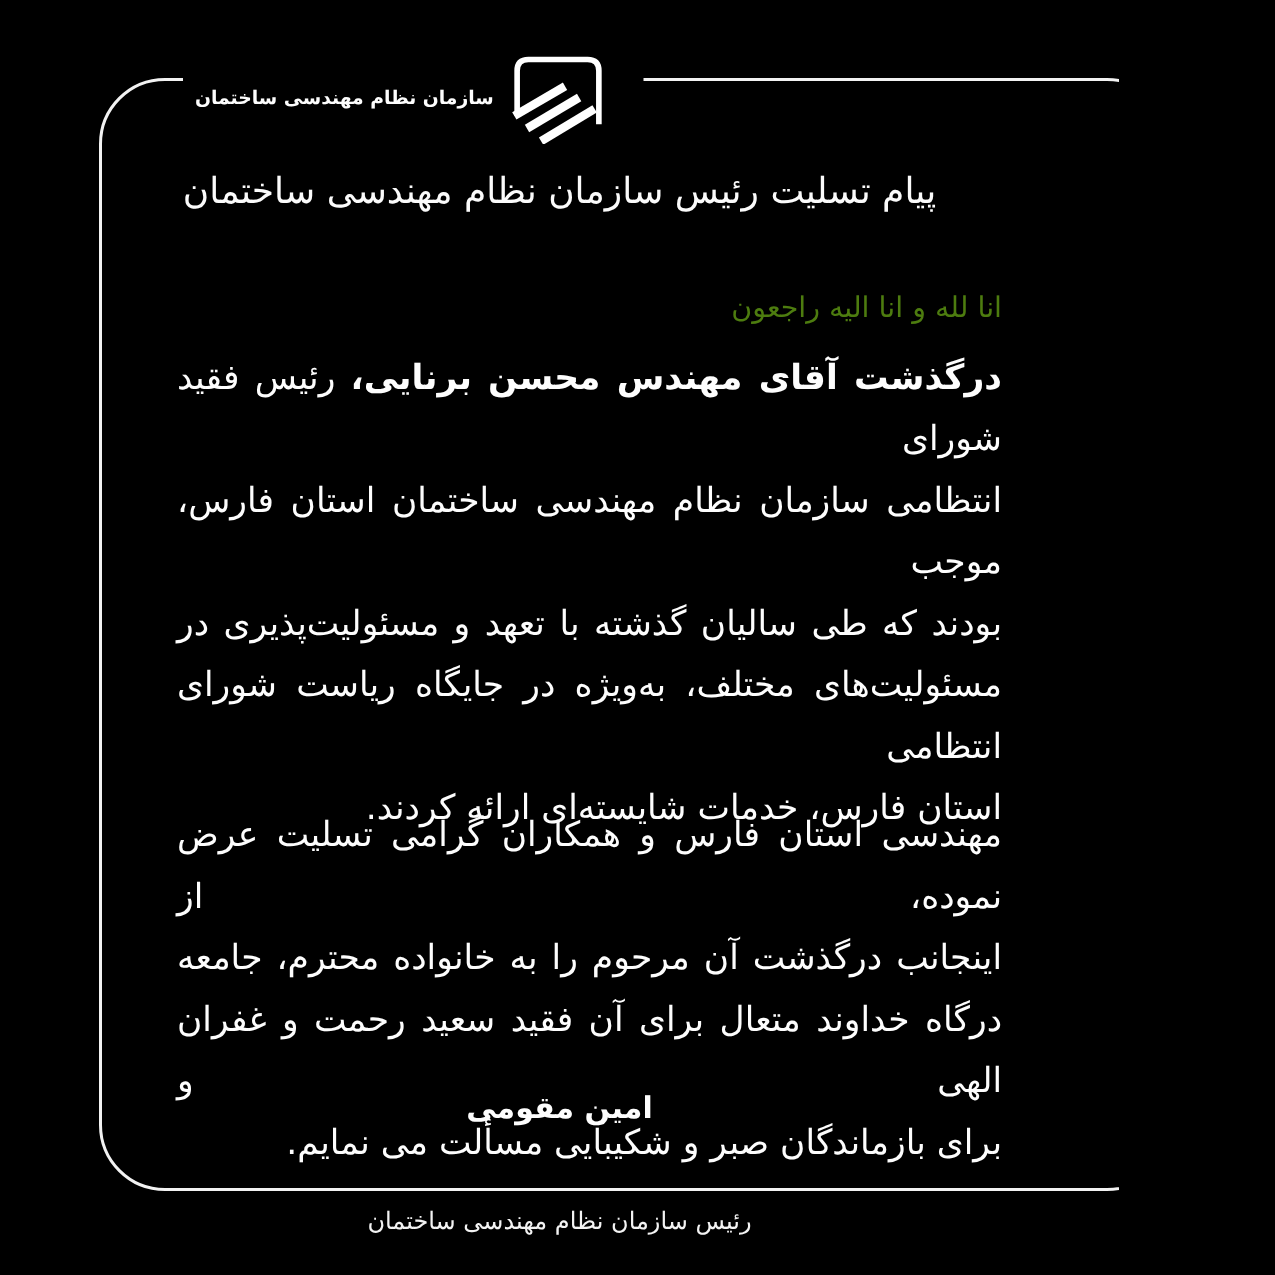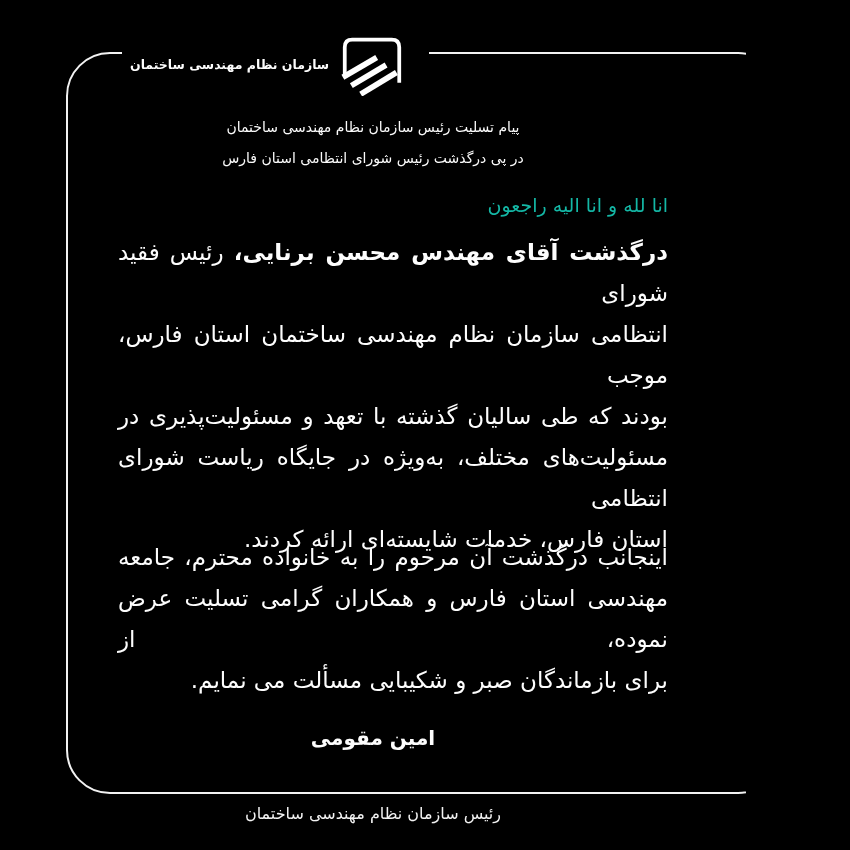--- a/index.html
+++ b/index.html
@@ -43,30 +43,30 @@
   }
   .content{
     position:absolute;
     left:0;top:0;width:100%;height:100%;
     direction:rtl;
   }
   .header{
     position:absolute;
     left:80px;right:80px;top:112px;
     text-align:center;
-    font-size:14px;
+    font-size:24px;
     line-height:31px;
     color:#fbfbfb;
   }
   .istirja{
     position:absolute;
     right:78px;left:80px;top:194px;
     text-align:right;
     font-size:19px;
-    color:#14b8a6;
+    color:#4d7c0f;
   }
   .para{
     position:absolute;
     right:78px;left:82px;
     font-size:23px;
     line-height:41px;
     color:#fdfdfd;
   }
   .para-1{top:232px;}
   .para-2{top:537px;}
@@ -117,39 +117,39 @@
     </svg>
     <div class="logo-text">
       <div>سازمان نظام مهندسی ساختمان</div>
     </div>
   </div>
 
   <div class="content">
 
     <div class="header">
       <div>پیام تسلیت رئیس سازمان نظام مهندسی ساختمان</div>
-      <div>در پی درگذشت رئیس شورای انتظامی استان فارس</div>
     </div>
 
     <div class="istirja">انا لله و انا الیه راجعون</div>
 
     <div class="para para-1">
       <div class="pline">
         <span class="bold">درگذشت آقای مهندس محسن برنایی،</span>
         <span>رئیس فقید شورای</span>
       </div>
       <div class="pline">انتظامی سازمان نظام مهندسی ساختمان استان فارس، موجب</div>
       <div class="pline">بودند که طی سالیان گذشته با تعهد و مسئولیت‌پذیری در</div>
       <div class="pline">مسئولیت‌های مختلف، به‌ویژه در جایگاه ریاست شورای انتظامی</div>
       <div class="pline last">استان فارس، خدمات شایسته‌ای ارائه کردند.</div>
     </div>
 
     <div class="para para-2">
+      <div class="pline">مهندسی استان فارس و همکاران گرامی تسلیت عرض نموده، از</div>
       <div class="pline">اینجانب درگذشت آن مرحوم را به خانواده محترم، جامعه</div>
-      <div class="pline">مهندسی استان فارس و همکاران گرامی تسلیت عرض نموده، از</div>
+      <div class="pline">درگاه خداوند متعال برای آن فقید سعید رحمت و غفران الهی و</div>
       <div class="pline last">برای بازماندگان صبر و شکیبایی مسألت می نمایم.</div>
     </div>
 
     <div class="sig-name">امین مقومی</div>
     <div class="sig-title">رئیس سازمان نظام مهندسی ساختمان</div>
 
   </div>
 
 </div>
 

